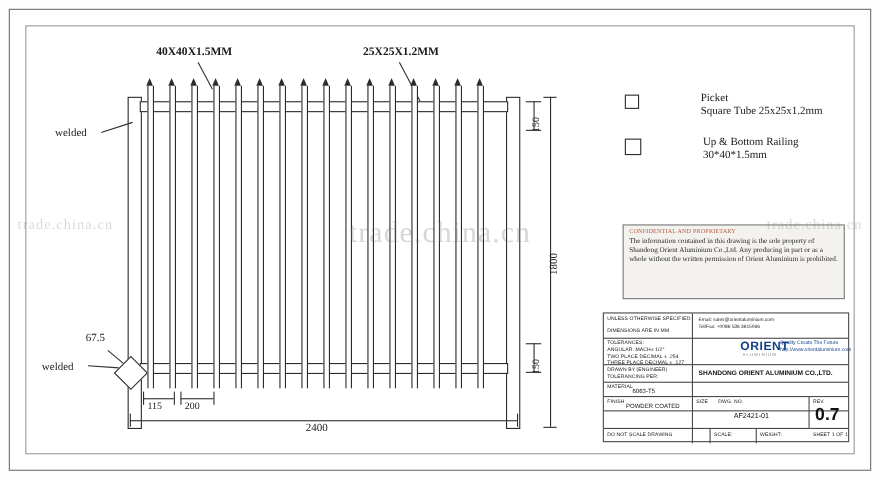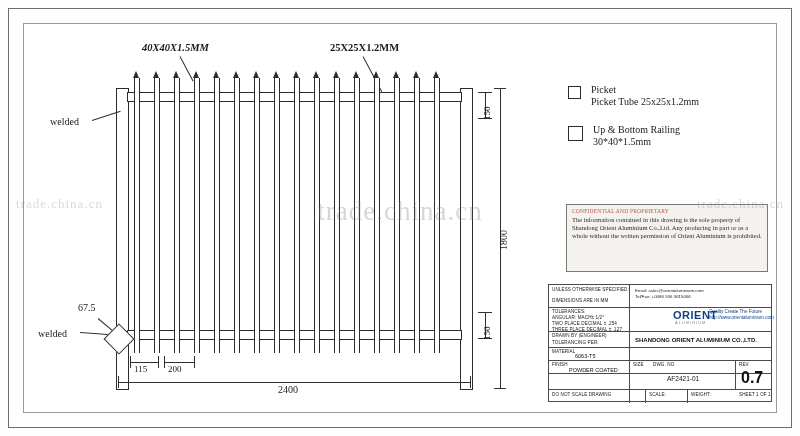--- a/index.html
+++ b/index.html
@@ -138,21 +138,21 @@
   }
   .sq{
     background:#ffffff;border:1px solid #2b2b2b;
     flex:0 0 auto;margin-right:10px;
   }
   .sq-sm{width:11px;height:11px;margin-top:2px;}
   .sq-md{width:13px;height:13px;margin-top:2px;}
   .sq-lg{width:22px;height:22px;margin-top:2px;}
   .legend-text{
     font-family:"Liberation Serif", serif;
-    font-size:10px;line-height:12px;color:#1a1a1a;
+    font-size:10px;line-height:12px;color:#1a1a1a;margin-left:46px;
   }
 
   
   .copybox{
     position:absolute;
     left:566px;top:204px;
     width:202px;height:68px;
     border:1px solid #7a7a7a;
     background:#f4f2ef;
     padding:3px 5px;
@@ -221,21 +221,21 @@
 </head>
 <body>
 
 <div class="page">
   <div class="sheet-border">
     <div class="sheet-border-inner"></div>
   </div>
 
   <div class="drawing">
 
-    <div class="label label-b" style="left:112px;top:12px;font-style:italic;">40X40X1.5MM</div>
+    <div class="label label-b" style="left:112px;top:12px;">40X40X1.5MM</div>
     <div class="label label-b" style="left:300px;top:12px;">25X25X1.2MM</div>
 
     <div class="leader" style="left:150px;top:26px;width:28px;transform:rotate(62deg);"></div>
     <div class="leader" style="left:333px;top:26px;width:40px;transform:rotate(62deg);"></div>
 
     <div class="post" style="left:86px;top:58px;width:11px;height:300px;"></div>
 
     <div class="post" style="left:430px;top:58px;width:11px;height:300px;"></div>
 
     <div class="rail" style="left:97px;top:62px;width:333px;height:8px;"></div>
@@ -314,21 +314,21 @@
     <div class="line v" style="left:88px;top:346px;height:12px;"></div>
     <div class="line v" style="left:440px;top:346px;height:12px;"></div>
     <div class="dim" style="left:248px;top:354px;font-size:10px;">2400</div>
   </div>
 
   <div class="legend">
     <div class="legend-row">
       <div class="sq sq-sm"></div>
       <div class="legend-text">
         <div>Picket</div>
-        <div>Picket Tube 25x25x1.2mm</div>
+        <div>Square Tube 25x25x1.2mm</div>
       </div>
     </div>
     <div class="legend-row" style="margin-top:16px;">
       <div class="sq sq-md"></div>
       <div class="legend-text">
         <div>Up &amp; Bottom Railing</div>
         <div>30*40*1.5mm</div>
       </div>
     </div>
   </div>

